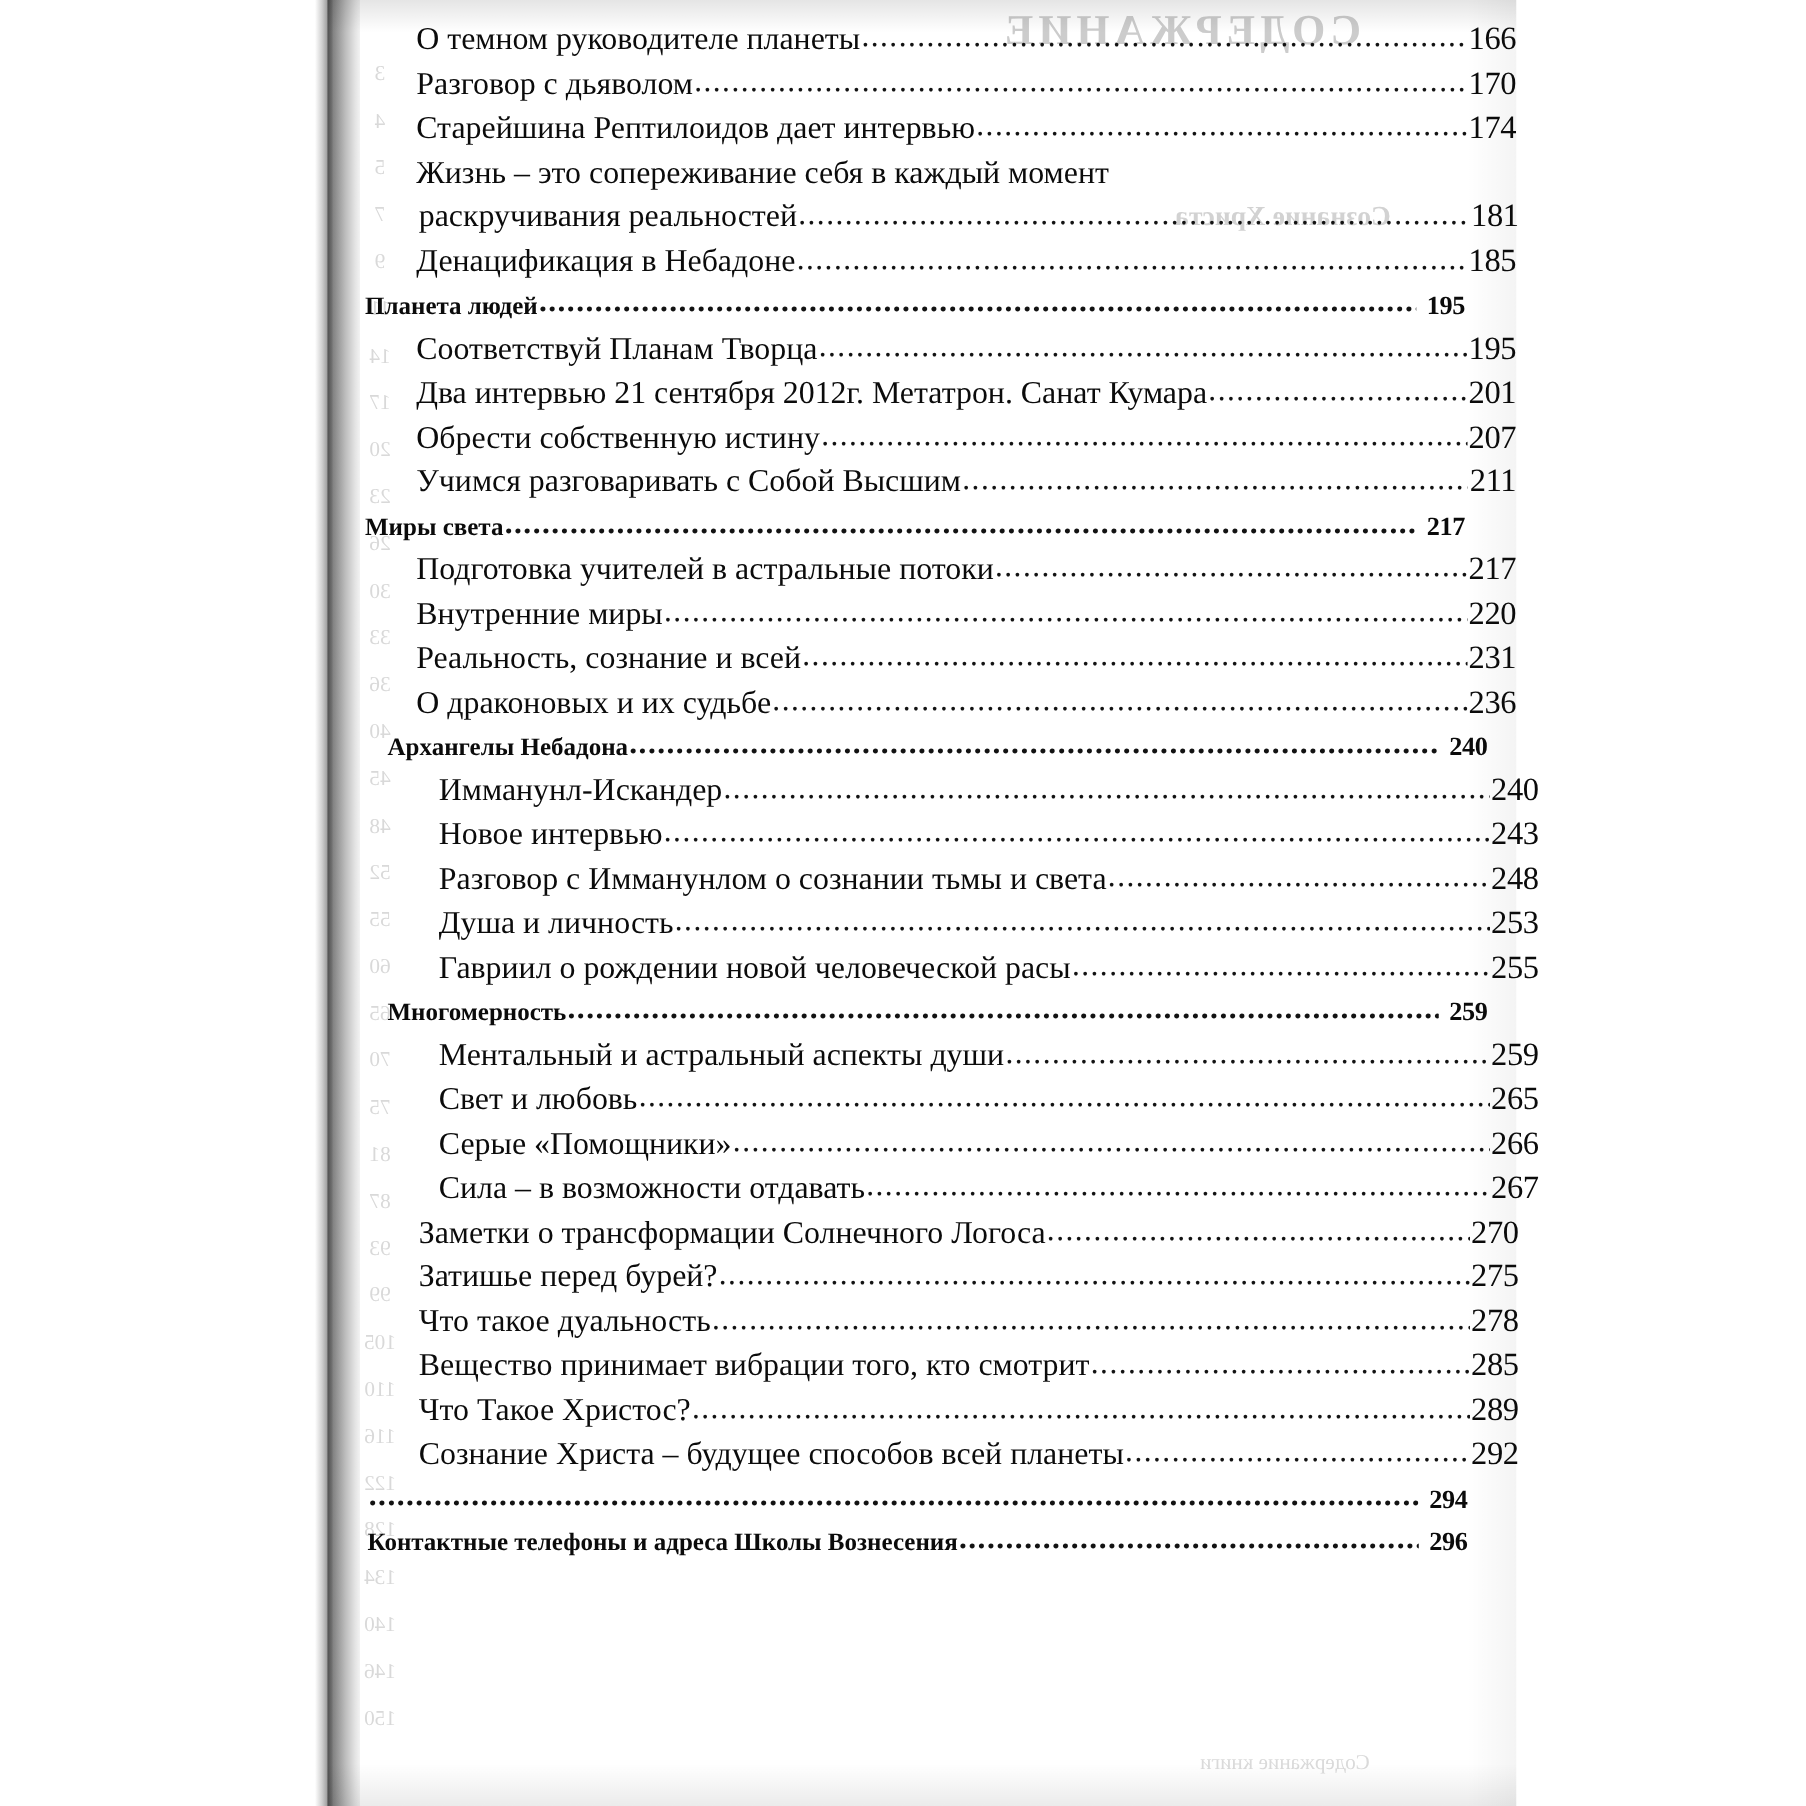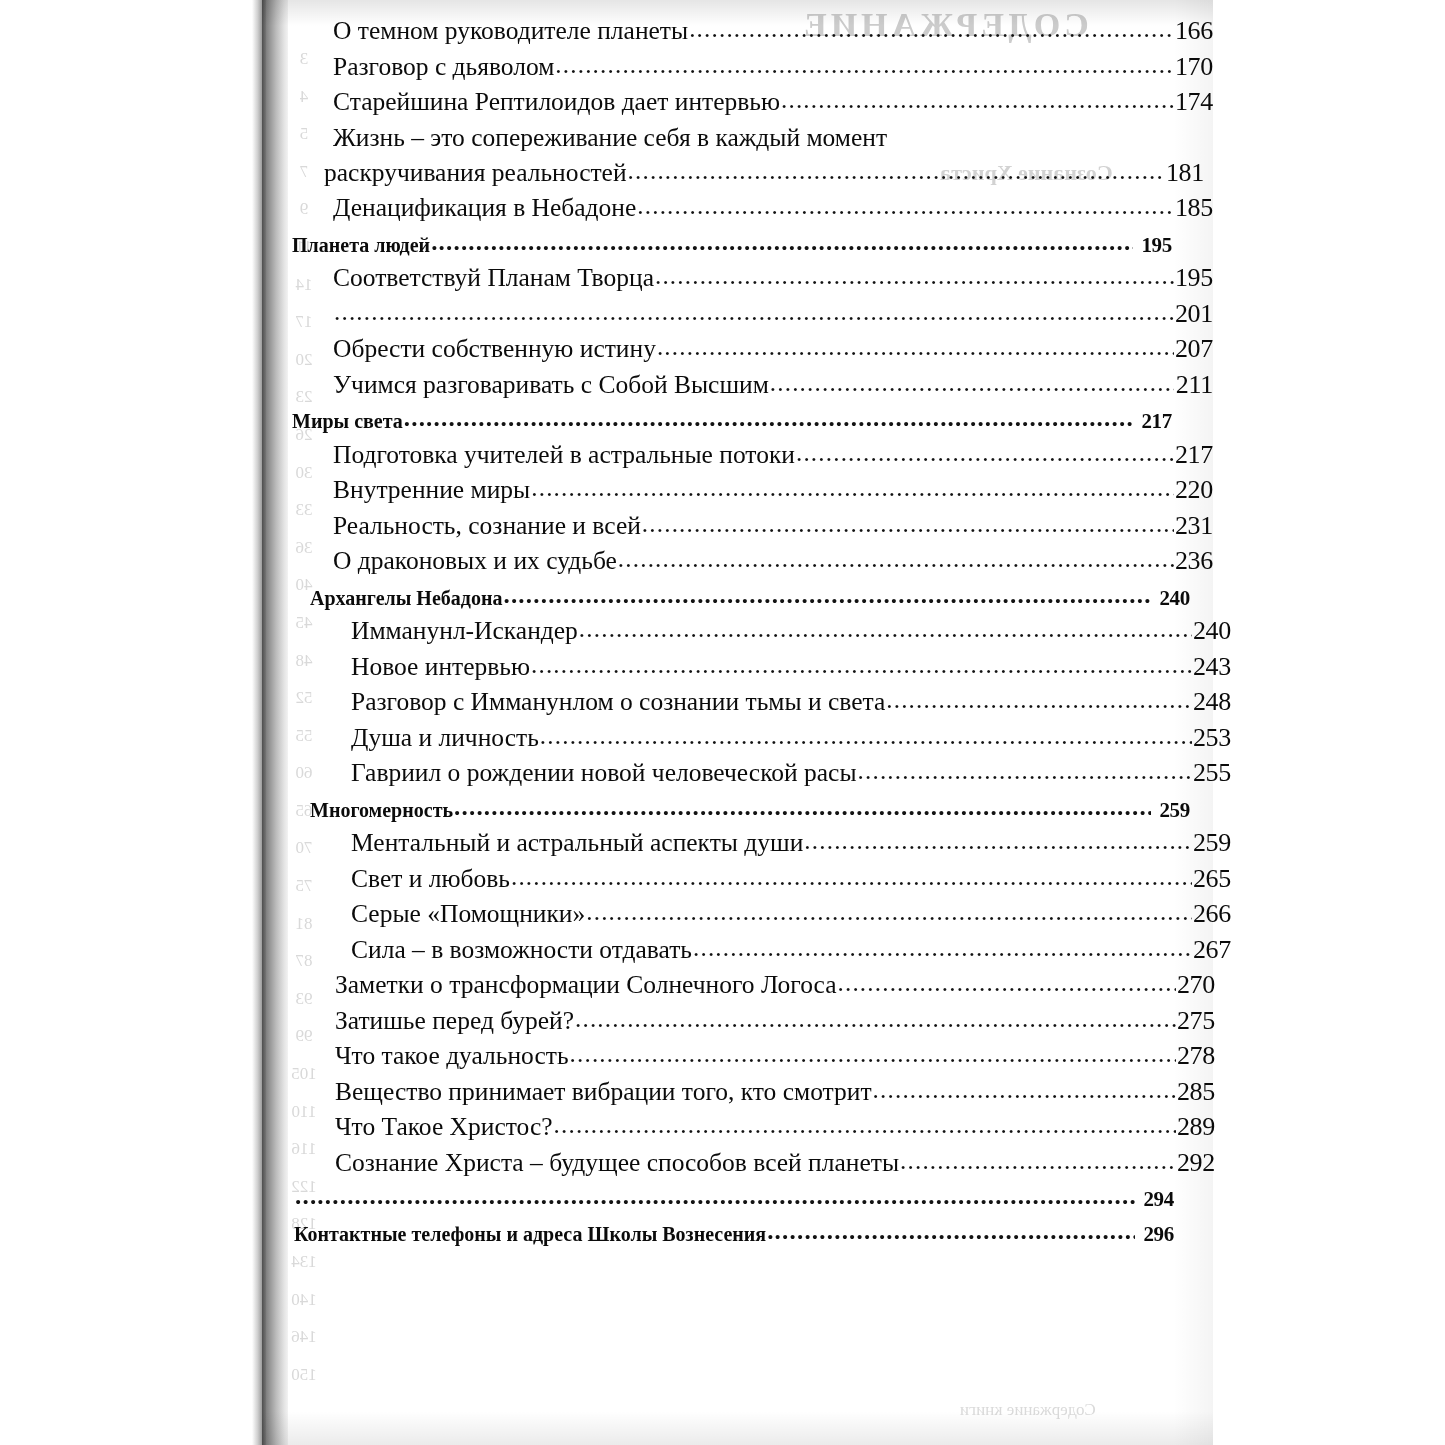--- a/index.html
+++ b/index.html
@@ -157,21 +157,21 @@
   }
   .row.head .pg {
     font-weight: bold;
     font-size: 21px;
   }
   .row.head .dots {
     font-weight: bold;
   }
   
   .row.cont {
-    padding-left: 36px;
+    padding-left: 47px;
     font-family: Liberation Serif, serif;
   }
   .row.nodots .dots {
     visibility: hidden;
   }
   
   .toc .row:nth-child(n+20) {
     letter-spacing: 0px;
   }
 
@@ -265,20 +265,21 @@
       <span class="txt">Планета людей</span>
       <span class="dots">................................................................................................................................................................</span>
       <span class="pg">195</span>
     </div>
     <div class="row sub">
       <span class="txt">Соответствуй Планам Творца</span>
       <span class="dots">................................................................................................................................................................</span>
       <span class="pg">195</span>
     </div>
     <div class="row sub">
+      <span class="txt">Два интервью 21 сентября 2012г. Метатрон. Санат Кумара</span>
       <span class="dots">................................................................................................................................................................</span>
       <span class="pg">201</span>
     </div>
     <div class="row sub">
       <span class="txt">Обрести собственную истину</span>
       <span class="dots">................................................................................................................................................................</span>
       <span class="pg">207</span>
     </div>
     <div class="row sub">
       <span class="txt">Учимся разговаривать с Собой Высшим</span>

